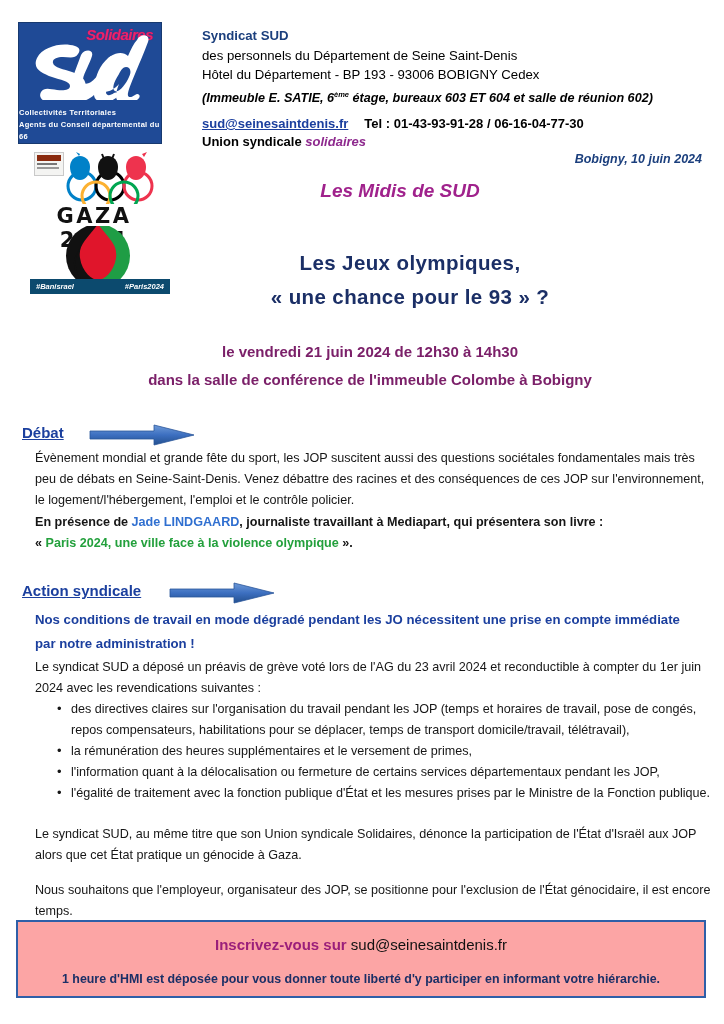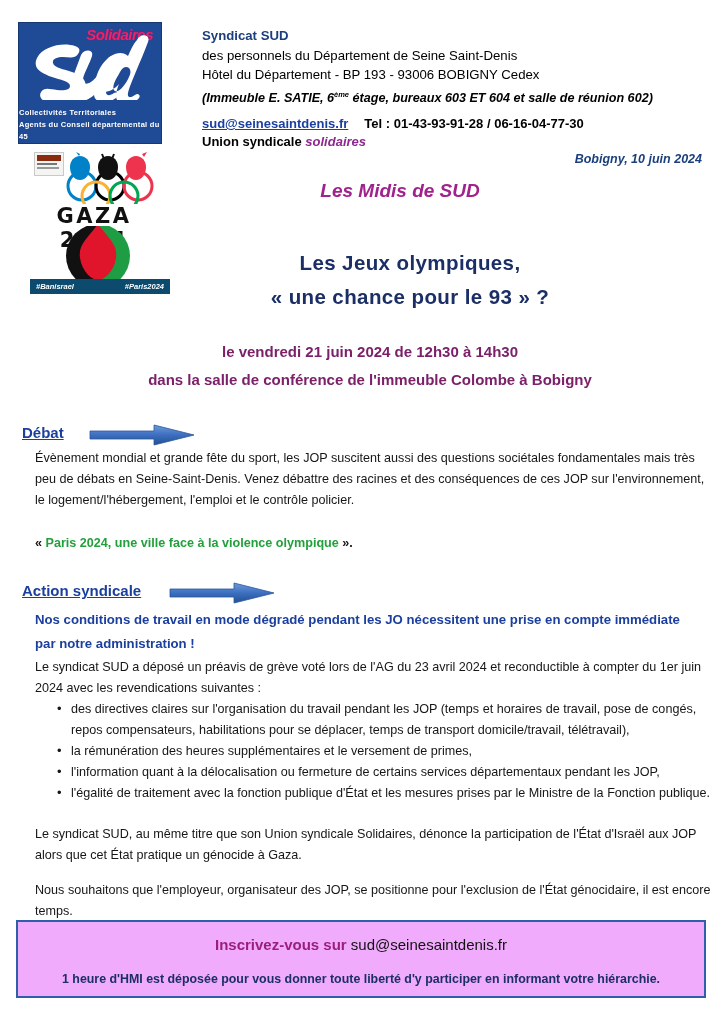--- a/index.html
+++ b/index.html
@@ -242,21 +242,21 @@
   }
   ul.claims li .cont { display: inline; }
 
   
   .footbox {
     position: absolute;
     left: 16px; top: 920px;
     width: 690px;
     height: 78px;
     border: 2px solid #2f5fa8;
-    background: #f0abfc;
+    background: #fca5a5;
     box-sizing: border-box;
   }
   .footbox .line1 {
     position: absolute;
     left: 0; right: 0; top: 14px;
     text-align: center;
     font-size: 15px;
   }
   .footbox .line1 .pink {
     color: #9b1f7a;
@@ -289,21 +289,21 @@
         <svg width="134" height="66" viewBox="0 0 134 66" xmlns="http://www.w3.org/2000/svg">
           <g fill="#ffffff" stroke="none">
             <path d="M14 24c6-12 26-16 38-12 4 1 6 4 3 8-3 5-9 3-15 3-6 0-11 2-10 6 1 5 11 6 19 9 9 3 16 8 13 18-4 12-22 16-36 13-6-2-11-5-8-11 3-5 9-3 16-2 7 1 13 0 13-4 0-5-10-6-18-9C19 39 9 35 14 24z"></path>
             <path d="M58 21c3-6 13-6 11 1-2 7-8 17-9 23-1 5 3 6 8 3 6-4 12-14 16-22 3-6 13-6 11 1-3 9-12 25-12 31 0 4 4 4 8 1 3-2 6 2 2 5-8 6-21 6-22-3-6 6-17 9-22 4-6-6 1-22 9-44z"></path>
             <path d="M114 6c3-7 14-6 11 2-7 19-18 42-20 51-1 5 3 5 7 2 4-3 7 2 2 5-9 6-21 5-21-4 0-3 1-7 3-12-6 7-16 11-21 5-7-8 3-27 13-33 6-4 13-4 17 0 3-7 6-13 9-16z M96 40c-4 6-8 15-4 17 4 2 11-7 14-14 3-6 1-10-3-10-3 0-5 3-7 7z"></path>
           </g>
         </svg>
       </div>
       <div class="logo-ct">
         <div>Collectivités Territoriales</div>
-        <div>Agents du Conseil départemental du 45</div>
+        <div>Agents du Conseil départemental du 66</div>
       </div>
     </div>
 
     <div class="hdr-text">
       <div class="hdr-line b">Syndicat SUD</div>
       <div class="hdr-line">des personnels du Département de Seine Saint-Denis</div>
       <div class="hdr-line">Hôtel du Département - BP 193 - 93006 BOBIGNY Cedex</div>
       <div class="hdr-line i"><span>(Immeuble E. SATIE, 6</span><sup class="eme">ème</sup><span> étage, bureaux 603 ET 604 et salle de réunion 602)</span></div>
     </div>
 
@@ -385,20 +385,21 @@
           <stop offset="50%" stop-color="#3c6fc0"></stop>
           <stop offset="100%" stop-color="#23508f"></stop>
         </linearGradient>
       </defs>
       <path d="M2 7 H66 V1 L106 11 L66 21 V15 H2 Z" fill="url(#ag1)" stroke="#2a5699" stroke-width="0.8"></path>
     </svg>
   </div>
 
   <div class="block" style="top:448px;">Évènement mondial et grande fête du sport, les JOP suscitent aussi des questions sociétales fondamentales mais très peu de débats en Seine-Saint-Denis. Venez débattre des racines et des conséquences de ces JOP sur l'environnement, le logement/l'hébergement, l'emploi et le contrôle policier.</div>
 
+  <div class="block bold" style="top:512px;"><span>En présence de </span><span class="hl-blue">Jade LINDGAARD</span><span>, journaliste travaillant à Mediapart, qui présentera son livre :</span></div>
 
   <div class="block bold" style="top:533px;"><span>« </span><span class="hl-green">Paris 2024, une ville face à la violence olympique</span><span> ».</span></div>
 
   <div class="section-head" style="left:22px; top:582px;">Action syndicale</div>
   <div class="arrow" style="left:168px; top:582px;">
     <svg width="108" height="22" viewBox="0 0 108 22" xmlns="http://www.w3.org/2000/svg">
       <defs>
         <linearGradient id="ag2" x1="0" y1="0" x2="0" y2="1">
           <stop offset="0%" stop-color="#6e9ad8"></stop>
           <stop offset="50%" stop-color="#3c6fc0"></stop>

